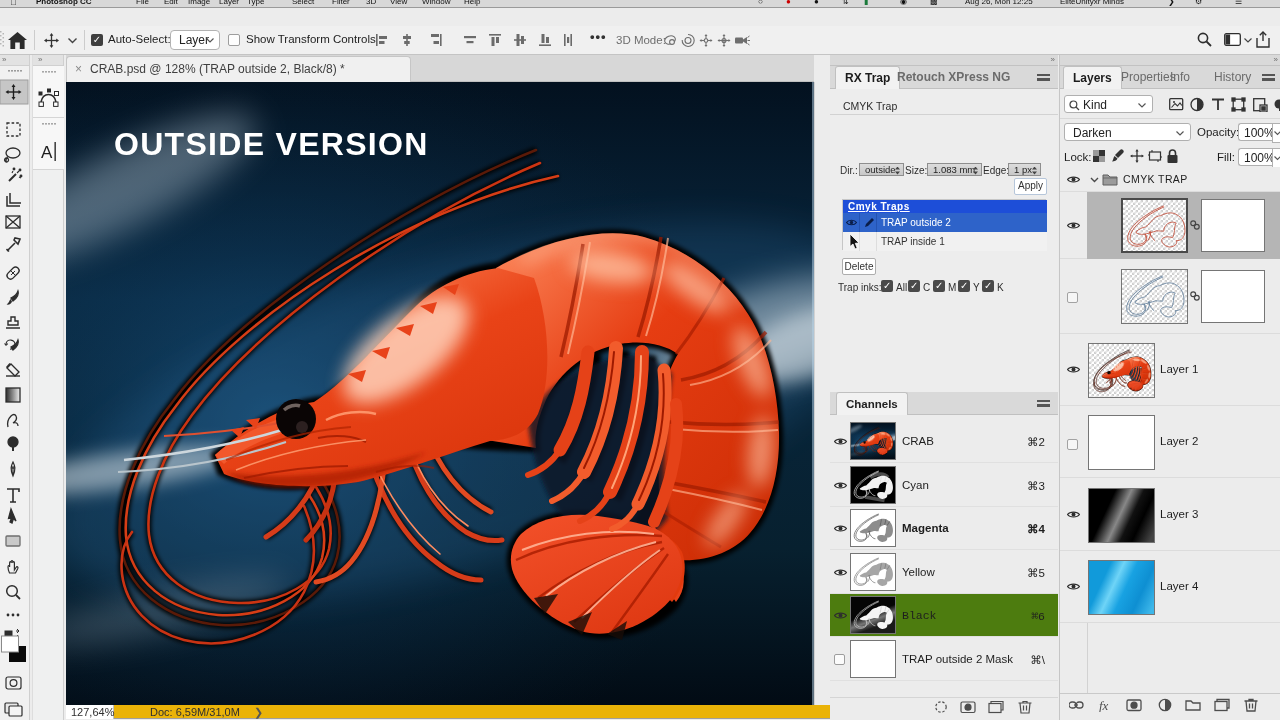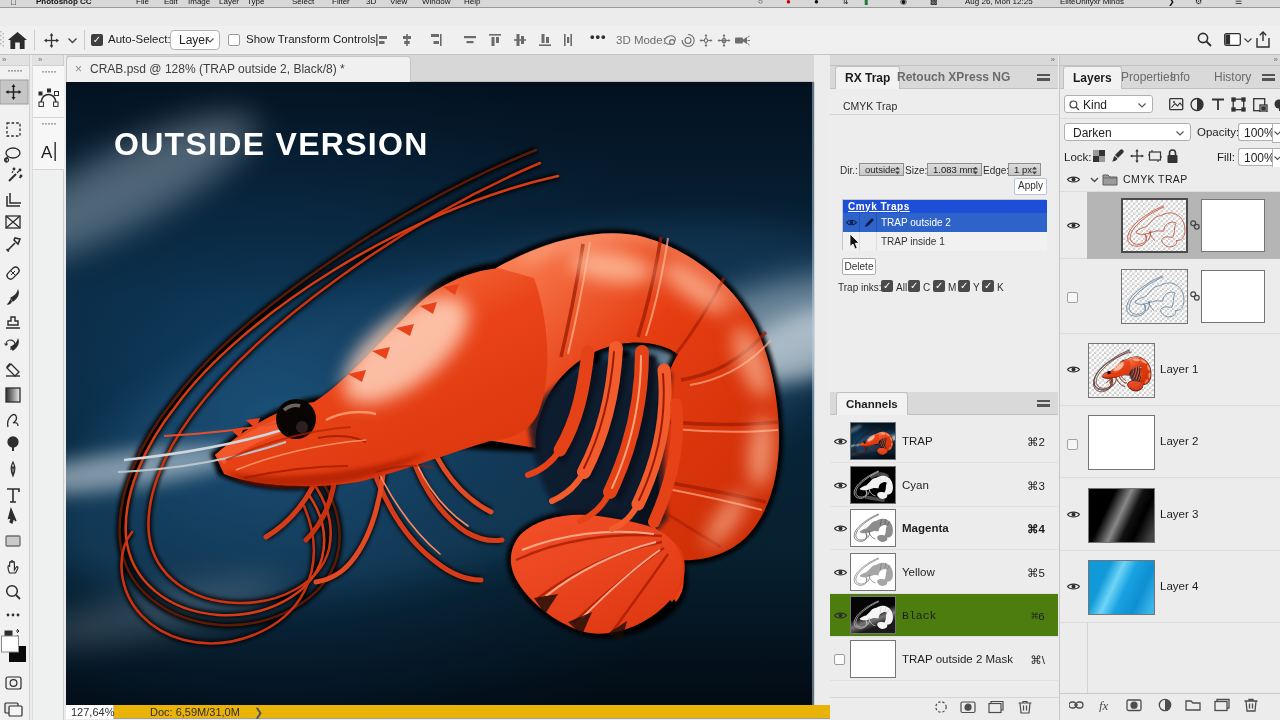--- a/index.html
+++ b/index.html
@@ -674,21 +674,21 @@
         <div class="ptab act" style="left:6px;font-size:11.5px;font-weight:bold;color:#222;">Channels</div>
         <div class="hamb" style="right:8px;"></div>
       </div>
       <div class="chrow" style="top:28px;">
         <svg class="eye" style="left:4px;top:17px" width="13" height="9">
             <use href="#eyeic"></use>
           </svg>
         <div class="thumbbox" style="left:20px;top:2px;width:46px;height:38px;"><svg width="44" height="36" viewBox="0 0 748 623" preserveAspectRatio="none">
               <use href="#shrimpart"></use>
             </svg></div>
-        <div class="chname" style="top:15px;">TRAP</div>
+        <div class="chname" style="top:15px;">CRAB</div>
           <div class="chkey" style="top:15px;">⌘2</div>
       </div>
       <div class="chrow" style="top:71.5px;">
         <svg class="eye" style="left:4px;top:17px" width="13" height="9">
             <use href="#eyeic"></use>
           </svg>
         <div class="thumbbox" style="left:20px;top:2px;width:46px;height:38px;background:#000;"><svg width="44" height="36" viewBox="0 0 748 623" preserveAspectRatio="none">
               <path d="M240,520 l330,60 M330,180 q200,-120 300,0" stroke="#4a4a4a" stroke-width="60" fill="none"></path>
               <use href="#shsil" fill="#f2f2f2"></use>
               <use href="#shdetail" stroke="#dddddd"></use>

